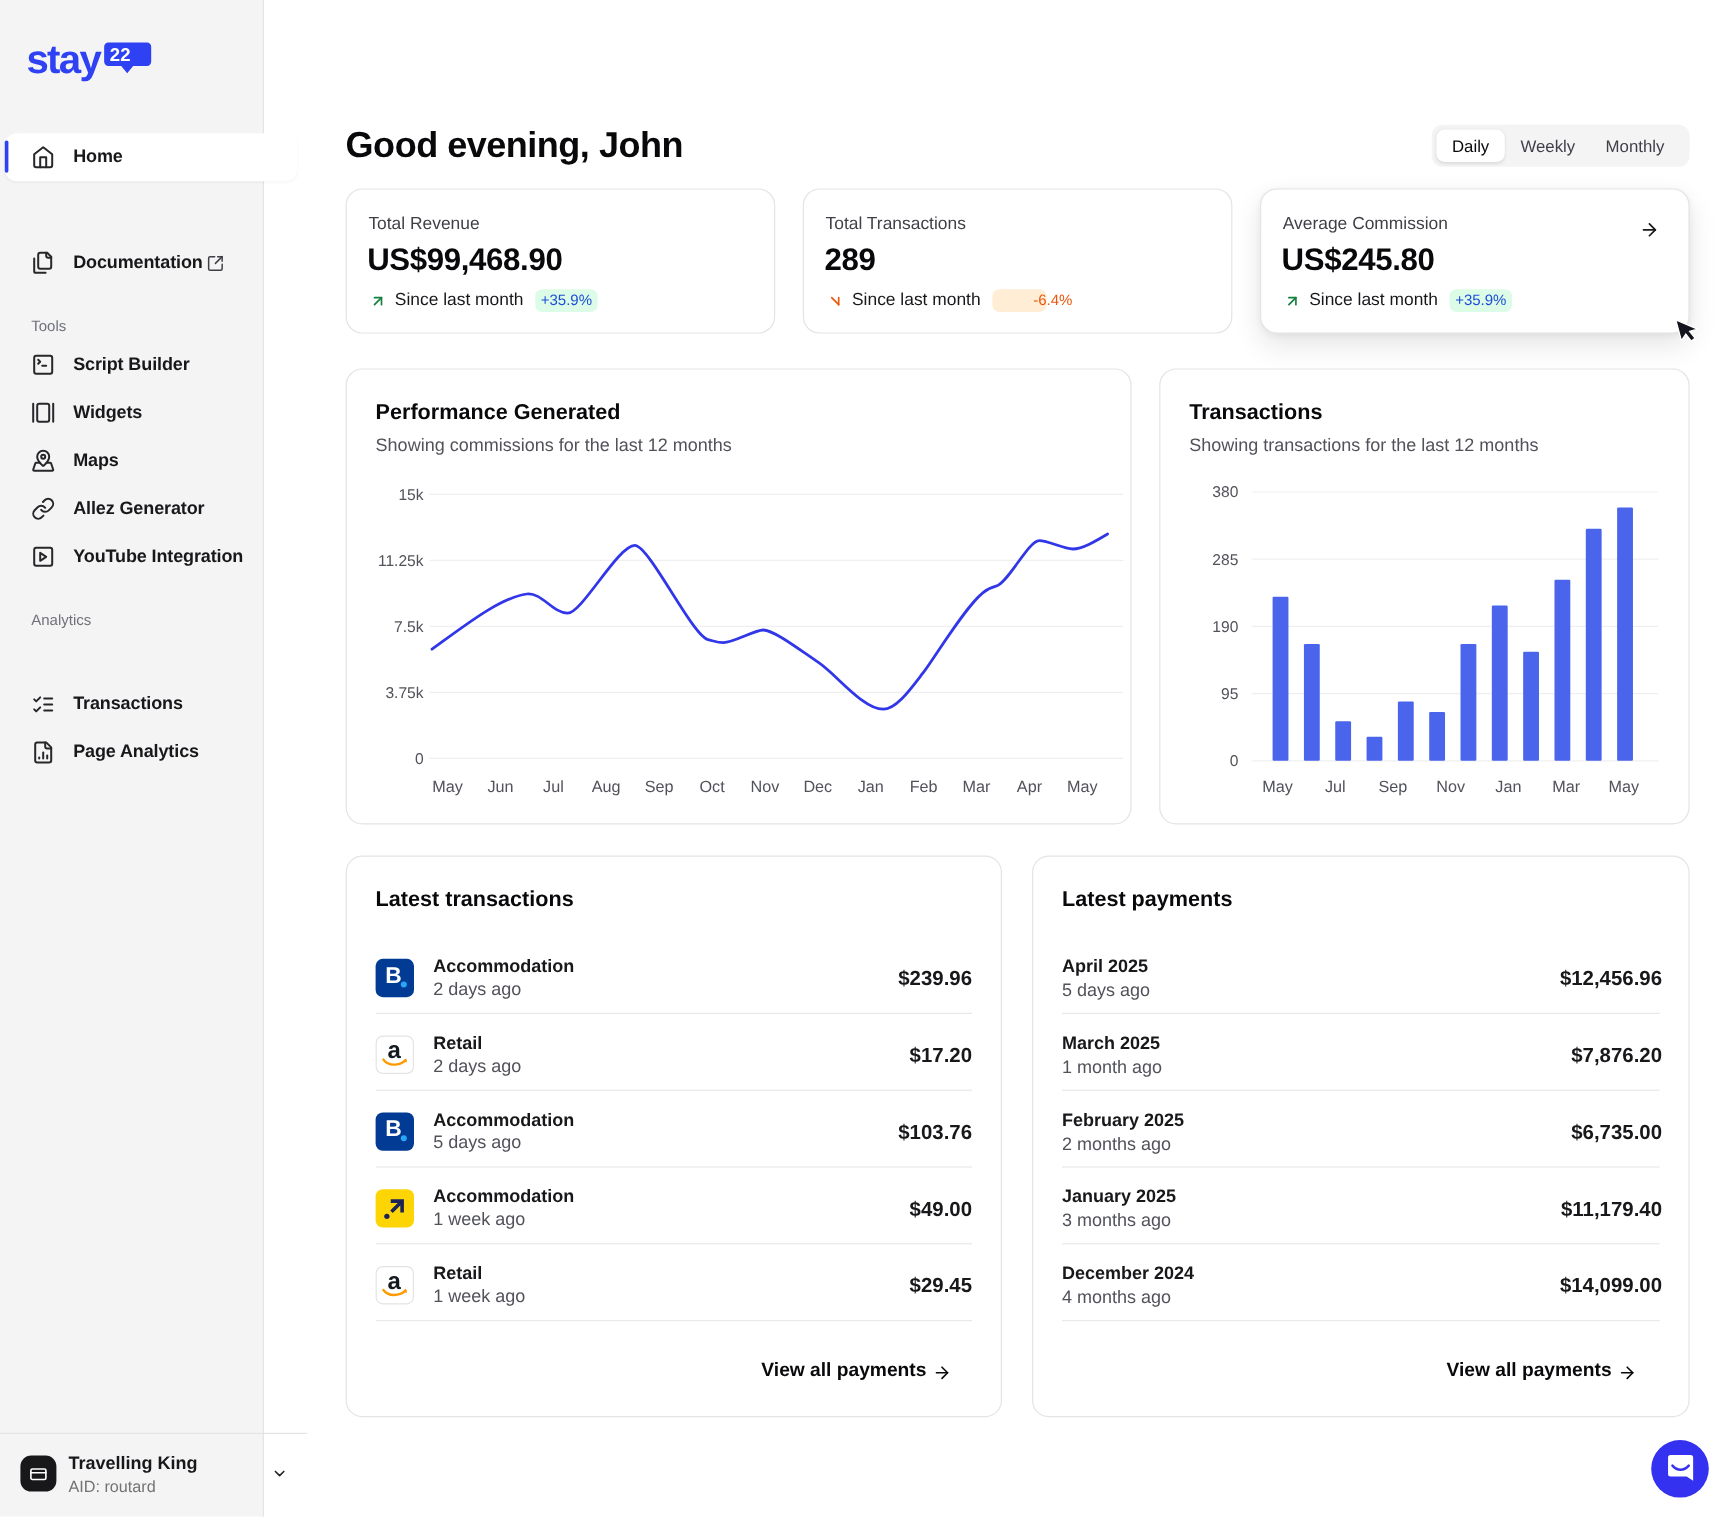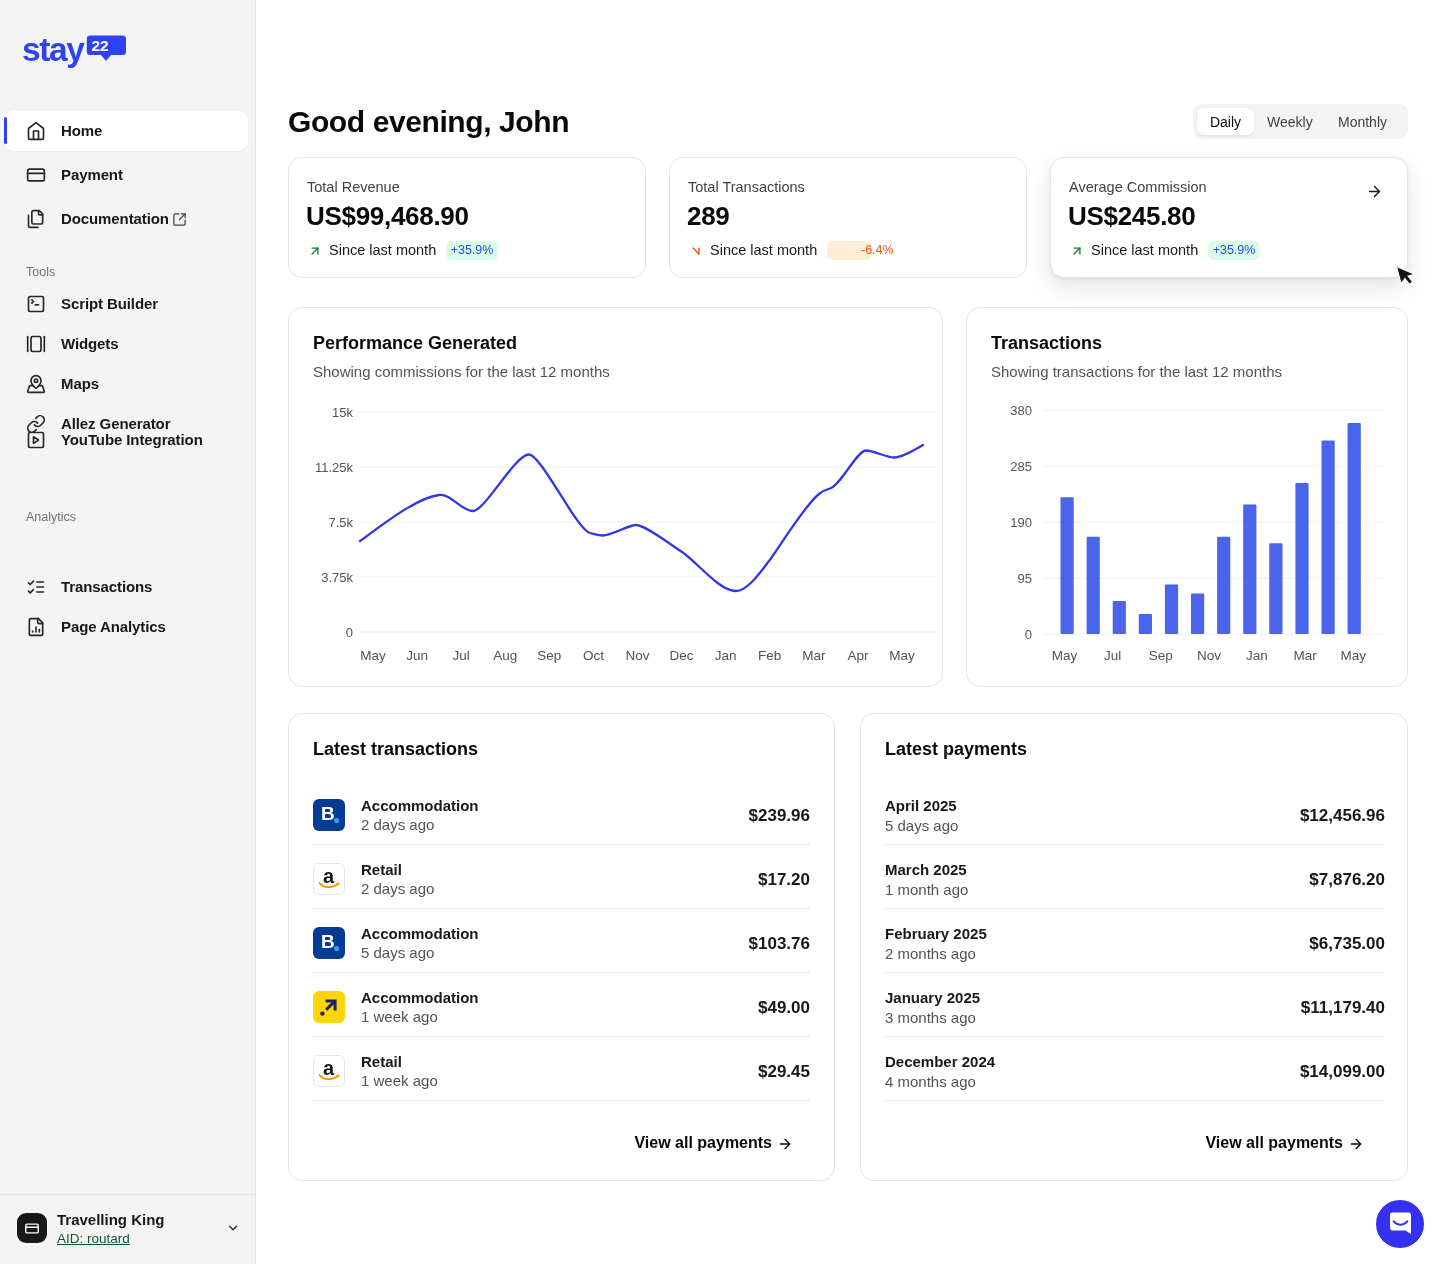--- a/index.html
+++ b/index.html
@@ -1,20 +1,20 @@
 <!DOCTYPE html>
 <html><head>
 <meta charset="utf-8">
 <style>
 * { margin:0; padding:0; box-sizing:border-box; }
 html,body { width:1440px; height:1264px; font-family:"Liberation Sans", sans-serif; background:#fff; }
 #app { position:relative; width:1440px; height:1264px; overflow:hidden; background:#fff; }
 .abs { position:absolute; }
 
-#sidebar { position:absolute; left:0; top:0; width:256px; height:1264px; background:#f4f4f5; border-right:1px solid #e4e4e7; }
+#sidebar { position:absolute; left:0; top:0; width:220px; height:1264px; background:#f4f4f5; border-right:1px solid #e4e4e7; }
 .navitem { position:absolute; left:4px; width:244px; height:40px; }
 .navitem .ic { position:absolute; left:22px; top:10px; width:20px; height:20px; color:#27272a; }
 .navitem .lbl { position:absolute; left:57px; top:0; line-height:40px; font-size:15px; font-weight:700; color:#18181b; letter-spacing:-0.1px; }
 .navactive { background:#fff; border-radius:10px; box-shadow:0 1px 2px rgba(0,0,0,0.04); }
 .navbar-blue { position:absolute; left:0px; top:6px; width:3px; height:27px; background:#2e41f3; border-radius:2px; }
 .seclabel { position:absolute; left:26px; font-size:12.5px; color:#71717a; }
 svg.lucide { fill:none; stroke:currentColor; stroke-width:2; stroke-linecap:round; stroke-linejoin:round; display:block; }
 
 #topbar { position:absolute; left:256px; top:0; width:1184px; height:72px; background:#fff; border-bottom:1px solid #e8e8ea; }
 
@@ -51,27 +51,20 @@
     </svg>
 
     <div class="navitem navactive" style="top:111px;">
       <div class="navbar-blue"></div>
       <svg class="lucide ic" viewBox="0 0 24 24">
           <path d="m3 9 9-7 9 7v11a2 2 0 0 1-2 2H5a2 2 0 0 1-2-2z"></path>
           <path d="M9 22V12h6v10"></path>
         </svg>
       <div class="lbl">Home</div>
     </div>
-    <div class="navitem" style="top:155px;">
-      <svg class="lucide ic" viewBox="0 0 24 24">
-          <rect width="20" height="14" x="2" y="5" rx="2"></rect>
-          <line x1="2" x2="22" y1="10" y2="10"></line>
-        </svg>
-      <div class="lbl">Payment</div>
-    </div>
     <div class="navitem" style="top:199px;">
       <svg class="lucide ic" viewBox="0 0 24 24">
           <path d="M20 7h-3a2 2 0 0 1-2-2V2"></path>
           <path d="M9 18a2 2 0 0 1-2-2V4a2 2 0 0 1 2-2h7l4 4v10a2 2 0 0 1-2 2Z"></path>
           <path d="M3 7.6v12.8A1.6 1.6 0 0 0 4.6 22h9.8"></path>
         </svg>
       <div class="lbl">Documentation</div>
       <svg class="lucide" style="position:absolute;left:168px;top:13px;width:15px;height:15px;color:#3f3f46;" viewBox="0 0 24 24">
           <path d="M21 13v6a2 2 0 0 1-2 2H5a2 2 0 0 1-2-2V5a2 2 0 0 1 2-2h6"></path>
           <path d="m21 3-9 9"></path>
@@ -103,21 +96,21 @@
         </svg>
       <div class="lbl">Maps</div>
     </div>
     <div class="navitem" style="top:404px;">
       <svg class="lucide ic" viewBox="0 0 24 24">
           <path d="M10 13a5 5 0 0 0 7.54.54l3-3a5 5 0 0 0-7.07-7.07l-1.72 1.71"></path>
           <path d="M14 11a5 5 0 0 0-7.54-.54l-3 3a5 5 0 0 0 7.07 7.07l1.71-1.71"></path>
         </svg>
       <div class="lbl">Allez Generator</div>
     </div>
-    <div class="navitem" style="top:420px;">
+    <div class="navitem" style="top:444px;">
       <svg class="lucide ic" viewBox="0 0 24 24">
           <rect width="18" height="18" x="3" y="3" rx="2"></rect>
           <path d="m9 8 6 4-6 4Z"></path>
         </svg>
       <div class="lbl">YouTube Integration</div>
     </div>
     <div class="seclabel" style="top:510px;">Analytics</div>
     <div class="navitem" style="top:567px;">
       <svg class="lucide ic" viewBox="0 0 24 24">
           <path d="m3 17 2 2 4-4"></path>
@@ -140,21 +133,21 @@
     </div>
 
     <div class="abs" style="left:0;top:1194px;width:256px;height:1px;background:#e4e4e7;"></div>
     <div class="abs" style="left:17px;top:1213px;width:30px;height:30px;background:#18181b;border-radius:9px;"></div>
     <svg class="lucide abs" style="left:24px;top:1221px;width:16px;height:15px;color:#fff;stroke-width:2.2;" viewBox="0 0 24 24">
         <rect width="20" height="14" x="2" y="5" rx="2"></rect>
         <path d="M2 10h20"></path>
         <path d="M2 14h20" opacity="0"></path>
       </svg>
     <div class="abs" style="left:57px;top:1211px;font-size:15px;font-weight:700;color:#18181b;">Travelling King</div>
-    <div class="abs" style="left:57px;top:1231px;font-size:13.5px;color:#14532d;text-decoration:underline;">AID: routard</div>
+    <div class="abs" style="left:57px;top:1231px;font-size:13.5px;color:#737373;">AID: routard</div>
     <svg class="lucide abs" style="left:226px;top:1221px;width:14px;height:14px;color:#27272a;stroke-width:2.4;" viewBox="0 0 24 24">
         <path d="m6 9 6 6 6-6"></path>
       </svg>
   </div>
   <div id="main">
     <div class="abs" style="left:288px;top:105px;font-size:30px;font-weight:700;color:#09090b;letter-spacing:-0.4px;">Good evening, John</div>
 
     <div class="abs" style="left:1193px;top:104px;width:215px;height:35px;background:#f4f4f5;border-radius:9px;"></div>
     <div class="abs" style="left:1197px;top:108px;width:57px;height:27px;background:#fff;border-radius:7px;box-shadow:0 1px 3px rgba(0,0,0,0.1);"></div>
     <div class="abs" style="left:1197px;top:114px;width:57px;text-align:center;font-size:14px;color:#09090b;">Daily</div>

